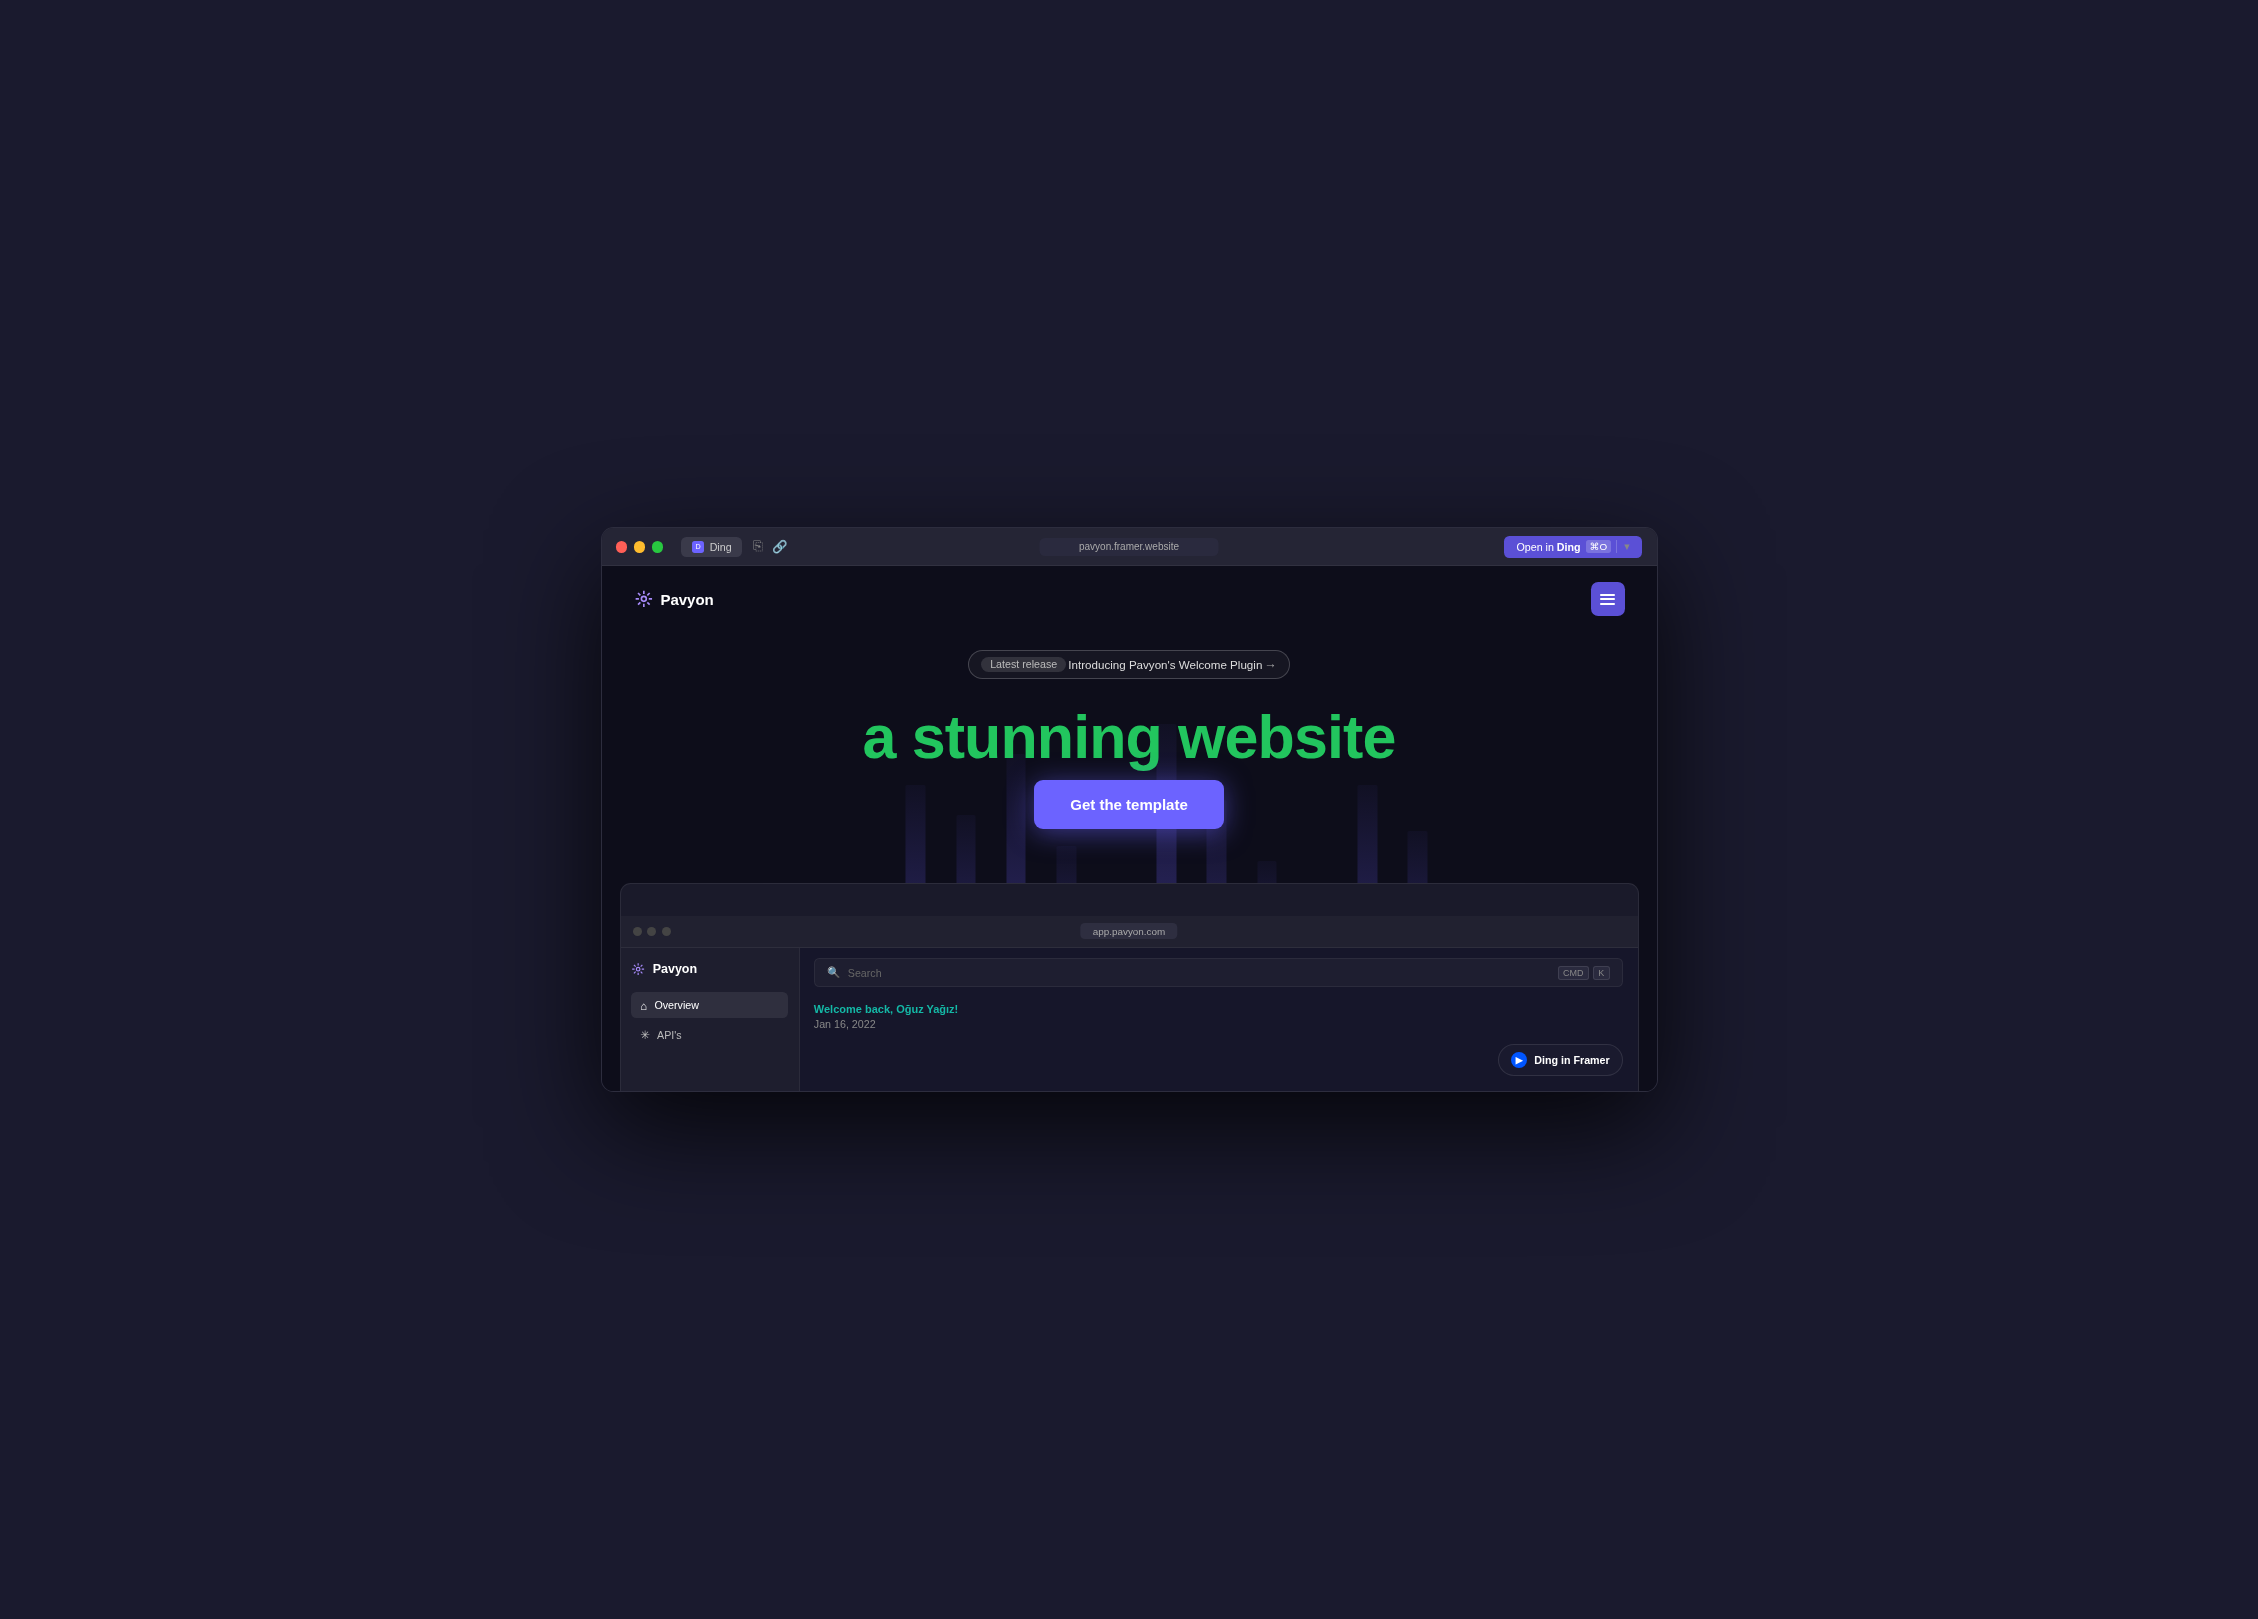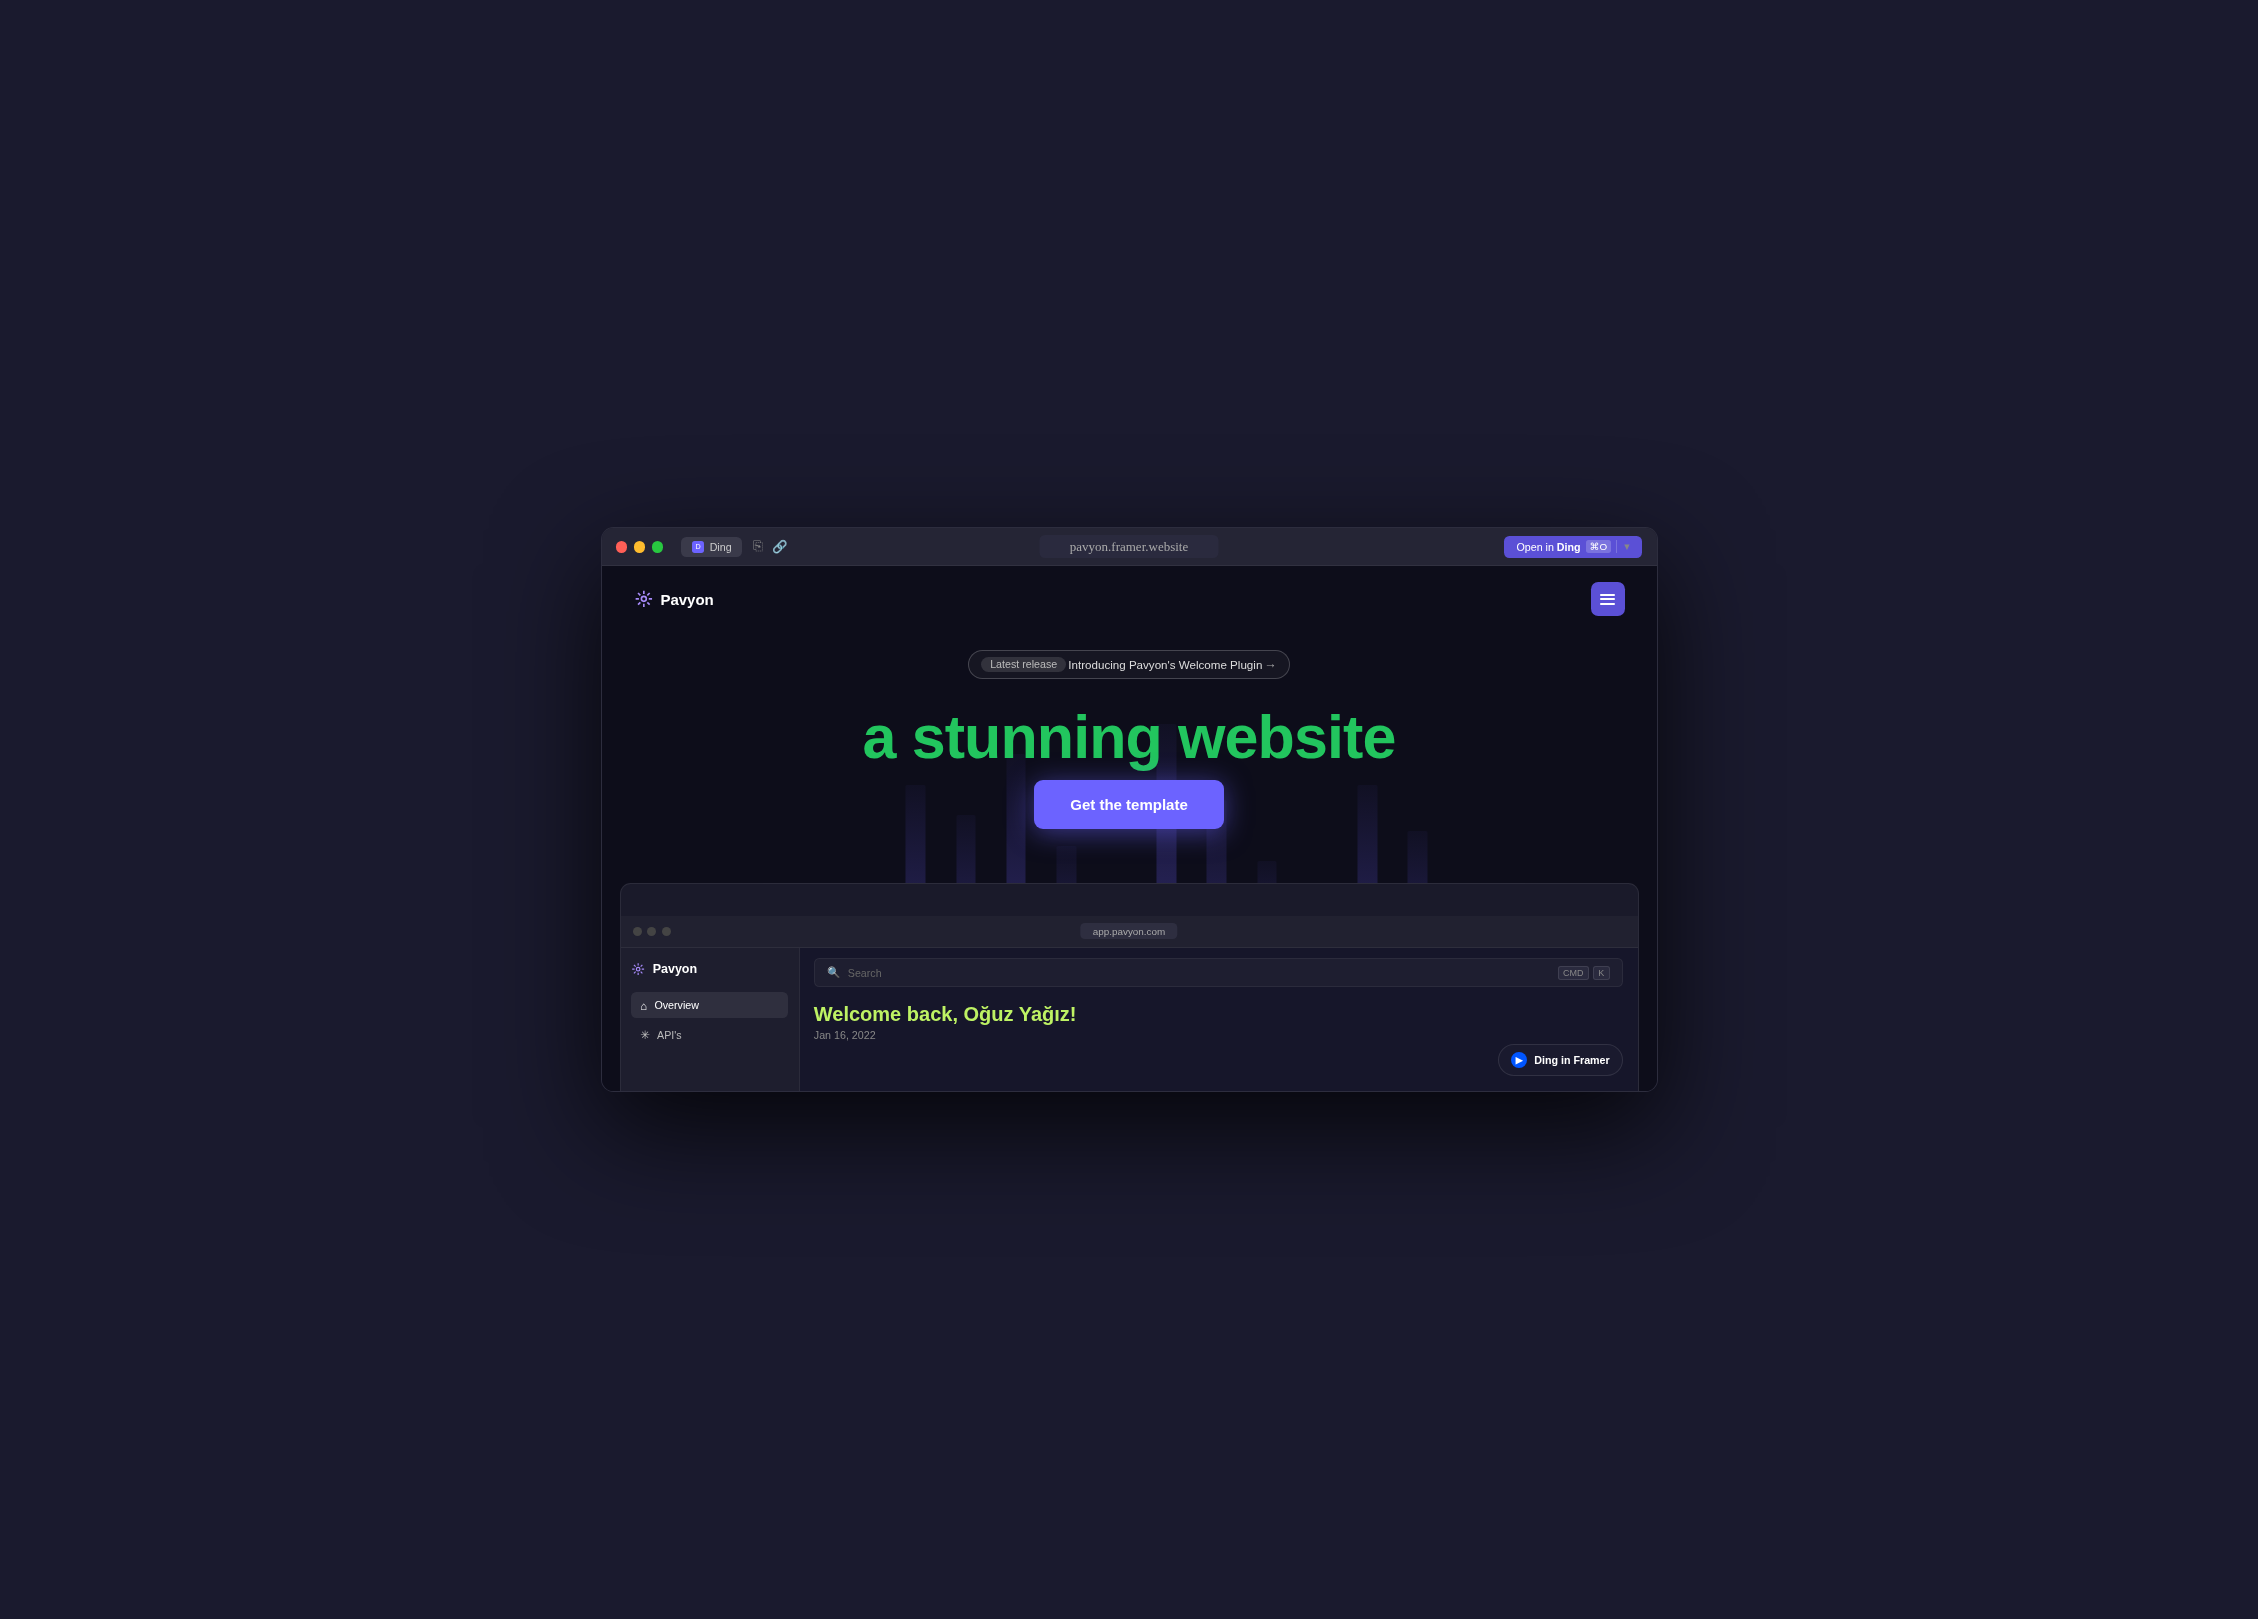--- a/index.html
+++ b/index.html
@@ -74,28 +74,27 @@
       color: white;
     }
 
     .url-bar {
       position: absolute;
       left: 50%;
       transform: translateX(-50%);
       background: #2a2a3e;
       border-radius: 5.4px;
       padding: 3.6px 14.3px;
-      font-size: 13px;
+      font-size: 10px;
       color: #aaa;
       display: flex;
       align-items: flex-end;
       gap: 7.2px;
       min-width: 179px;
       justify-content: center;
-      font-family: Liberation Serif, serif;
     }
 
     .open-in-btn {
       margin-left: auto;
       background: #5b50d6;
       color: white;
       border: none;
       border-radius: 5.4px;
       padding: 4.5px 12.5px;
       font-size: 10.7px;
@@ -379,22 +378,22 @@
     .kbd-tag {
       background: #2a2a3e;
       border: 0.9px solid rgba(255,255,255,0.1);
       border-radius: 2.7px;
       padding: 0.9px 4.5px;
       font-size: 9px;
       color: #888;
     }
 
     .app-welcome {
-      color: #bef264;
-      font-size: 20px;
+      color: #14b8a6;
+      font-size: 11px;
       font-weight: 700;
       margin-bottom: 3.6px;
     }
     .app-date {
       color: #888;
       font-size: 10.7px;
     }
 
     .made-in-framer {
       position: absolute;

